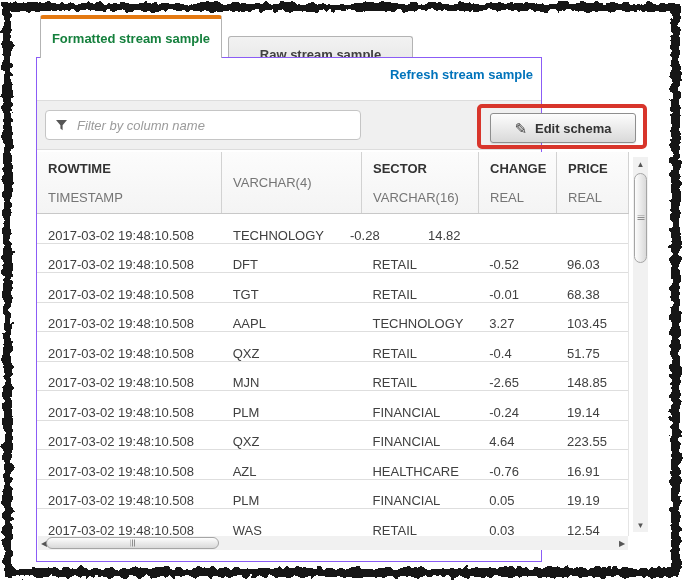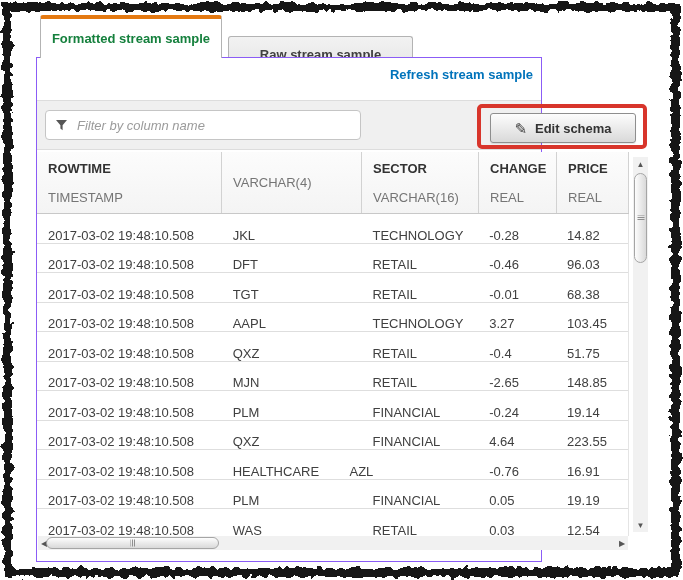--- a/index.html
+++ b/index.html
@@ -139,30 +139,29 @@
         </div>
         <div class="th col4">
           <div class="cname">PRICE</div>
           <div class="ctype">REAL</div>
         </div>
       </div>
 
     <div class="tbody">
         <div class="tr">
           <div class="td col0">2017-03-02 19:48:10.508</div>
-          <div class="td col1">JKL</div>
           <div class="td col2">TECHNOLOGY</div>
           <div class="td col3">-0.28</div>
           <div class="td col4">14.82</div>
         </div>
         <div class="tr">
           <div class="td col0">2017-03-02 19:48:10.508</div>
           <div class="td col1">DFT</div>
           <div class="td col2">RETAIL</div>
-          <div class="td col3">-0.46</div>
+          <div class="td col3">-0.52</div>
           <div class="td col4">96.03</div>
         </div>
         <div class="tr">
           <div class="td col0">2017-03-02 19:48:10.508</div>
           <div class="td col1">TGT</div>
           <div class="td col2">RETAIL</div>
           <div class="td col3">-0.01</div>
           <div class="td col4">68.38</div>
         </div>
         <div class="tr">
@@ -195,22 +194,22 @@
         </div>
         <div class="tr">
           <div class="td col0">2017-03-02 19:48:10.508</div>
           <div class="td col1">QXZ</div>
           <div class="td col2">FINANCIAL</div>
           <div class="td col3">4.64</div>
           <div class="td col4">223.55</div>
         </div>
         <div class="tr">
           <div class="td col0">2017-03-02 19:48:10.508</div>
+          <div class="td col1">AZL</div>
           <div class="td col2">HEALTHCARE</div>
-          <div class="td col1">AZL</div>
           <div class="td col3">-0.76</div>
           <div class="td col4">16.91</div>
         </div>
         <div class="tr">
           <div class="td col0">2017-03-02 19:48:10.508</div>
           <div class="td col1">PLM</div>
           <div class="td col2">FINANCIAL</div>
           <div class="td col3">0.05</div>
           <div class="td col4">19.19</div>
         </div>

